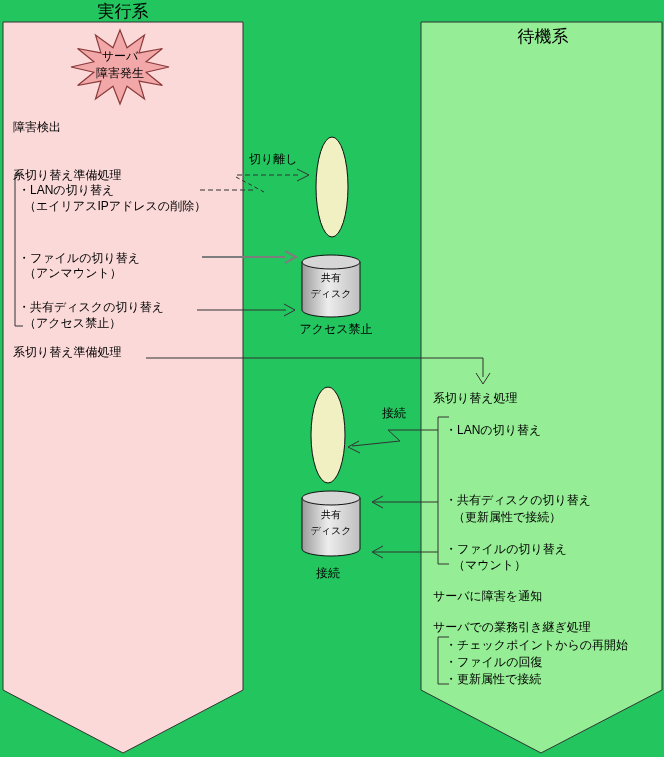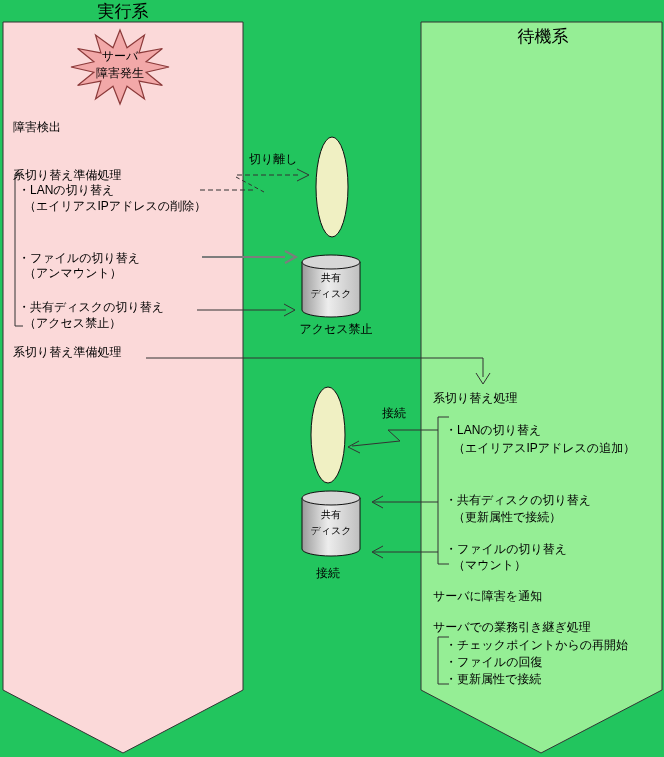--- a/index.html
+++ b/index.html
@@ -92,21 +92,20 @@
   <div class="txt ctr" style="left:296px;top:322px;width:80px;">アクセス禁止</div>
 
   <div class="txt" style="left:382px;top:406px;">接続</div>
   <div class="disk-label" style="position:absolute;left:301px;top:508px;width:60px;">共有</div>
   <div class="disk-label" style="position:absolute;left:301px;top:524px;width:60px;">ディスク</div>
   <div class="txt ctr" style="left:298px;top:566px;width:60px;">接続</div>
 
   <div class="txt" style="left:433px;top:391px;">系切り替え処理</div>
 
   <div class="txt" style="left:445px;top:423px;">・LANの切り替え</div>
-  <div class="txt" style="left:453px;top:441px;">（エイリアスIPアドレスの追加）</div>
 
   <div class="txt" style="left:445px;top:493px;">・共有ディスクの切り替え</div>
   <div class="txt" style="left:453px;top:510px;">（更新属性で接続）</div>
 
   <div class="txt" style="left:445px;top:542px;">・ファイルの切り替え</div>
   <div class="txt" style="left:453px;top:558px;">（マウント）</div>
 
   <div class="txt" style="left:433px;top:589px;">サーバに障害を通知</div>
   <div class="txt" style="left:445px;top:638px;">・チェックポイントからの再開始</div>
   <div class="txt" style="left:433px;top:620px;">サーバでの業務引き継ぎ処理</div>

